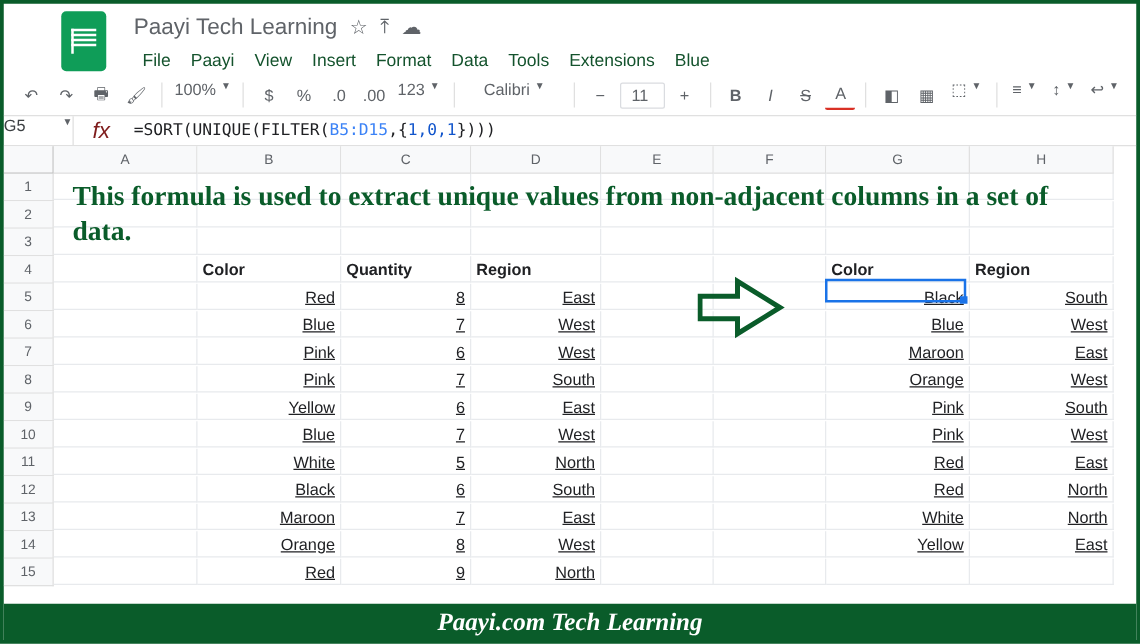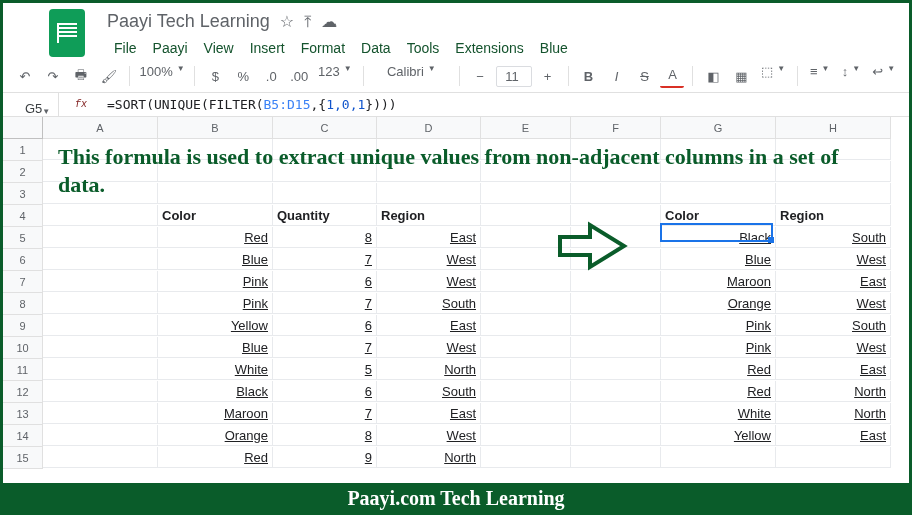--- a/index.html
+++ b/index.html
@@ -85,27 +85,27 @@
   .italic { font-style: italic; }
   .strike { text-decoration: line-through; }
   .text-color { border-bottom: 2px solid #d93025; padding-bottom: 1px; }
 
   .formula-bar {
     display: flex; align-items: center;
     border-bottom: 1px solid #e0e0e0;
     height: 24px;
   }
   .name-box {
-    width: 56px; padding: 0 22px; font-size: 13px;
+    width: 56px; padding: 0 0; font-size: 13px;
     border-right: 1px solid #e0e0e0; height: 100%;
-    display: flex; align-items: flex-end; color: #3c4043;
+    display: flex; align-items: flex-start; color: #3c4043;
   }
   .fx {
     width: 44px; text-align: center; font-style: italic;
-    color: #7f1d1d; font-size: 10px; font-family: Liberation Mono, monospace;
+    color: #7f1d1d; font-size: 18px;
   }
   .formula-input {
     flex: 1; font-family: "Consolas", monospace;
     font-size: 13px; color: #202124; padding: 0 4px;
   }
   .formula-input .arr { color: #1155cc; margin-top: 22px; }
   .formula-input .ref { color: #3b82f6; }
 
   .sheet {
     position: relative;
@@ -166,20 +166,21 @@
     pointer-events: none;
   }
   .footer {
     position: absolute;
     left: 0; right: 0; bottom: 0;
     background: #0a5c2a;
     color: #fff;
     font-family: Georgia, serif;
     font-size: 20px;
     font-weight: bold;
+    font-style: italic;
     text-align: center;
     padding: 4px 0 2px 0;
   }
 </style>
 </head>
 <body>
 
 <div class="titlebar">
   <div class="logo"></div>
   <div class="title-area">

